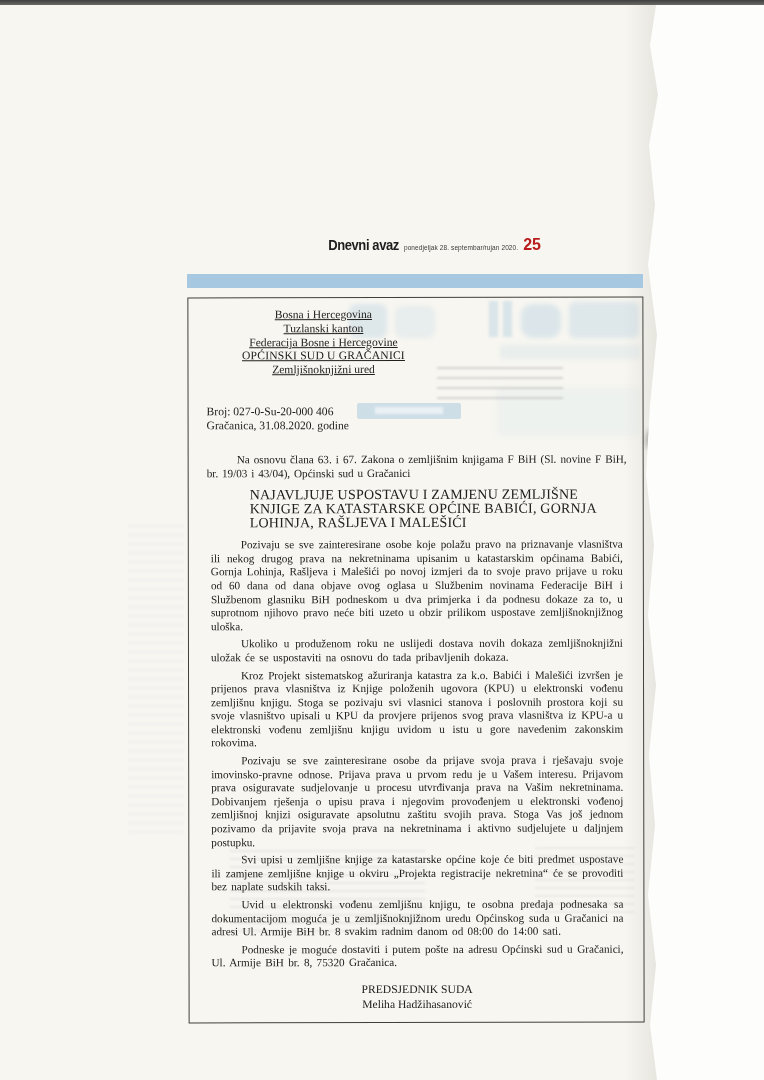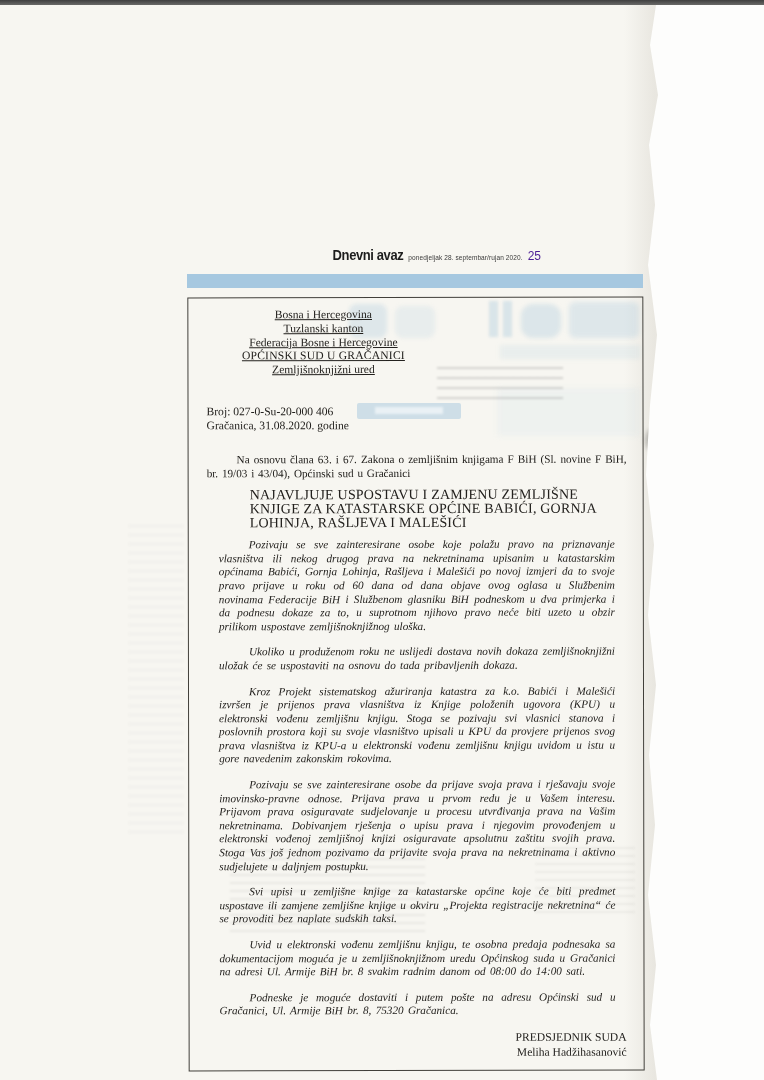--- a/index.html
+++ b/index.html
@@ -24,26 +24,26 @@
   .paper{
     position:absolute;left:0;top:5px;width:664px;height:1075px;
     background:var(--paper);
     clip-path:polygon(0 0,656px 0,650px 40px,658px 90px,649px 140px,655px 200px,648px 260px,
       657px 330px,650px 400px,646px 470px,654px 540px,648px 610px,656px 680px,649px 750px,
       655px 820px,648px 890px,656px 960px,650px 1020px,657px 1075px,0 1075px);
   }
   .paper-shade{position:absolute;left:624px;top:0;width:36px;height:1075px;
     background:linear-gradient(to right,rgba(182,176,164,0) 0%,rgba(182,176,164,0.22) 85%);}
   
-  .np-header{position:absolute;right:123px;top:243px;display:flex;align-items:baseline;gap:5px;
+  .np-header{position:absolute;right:123px;top:231px;display:flex;align-items:baseline;gap:5px;
     font-family:"Liberation Sans", sans-serif;white-space:nowrap;}
   .masthead{font-weight:bold;font-size:13px;letter-spacing:-0.4px;color:#1d1d1d;
     transform:scaleY(1.08);display:inline-block;}
   .dateline{font-size:6.5px;color:#3a3a3a;letter-spacing:0.1px;}
-  .pagenum{font-weight:normal;font-size:12px;color:#4c1d95;}
+  .pagenum{font-weight:bold;font-size:16px;color:#b91c1c;}
   .curl-mark{position:absolute;left:649px;top:251px;width:13px;height:3px;background:#8d8a84;
     transform:rotate(-10deg);border-radius:2px;opacity:.7;}
   .blue-bar{position:absolute;left:187px;top:269px;width:456px;height:14px;
     background:var(--accent-bar);}
   
   .bleed{position:absolute;pointer-events:none;}
   .wm-a{left:349px;top:299px;width:38px;height:34px;border-radius:8px;
     background:rgba(150,190,215,.26);filter:blur(2px);}
   .wm-b{left:395px;top:301px;width:40px;height:32px;border-radius:8px;
     background:rgba(150,190,215,.15);filter:blur(2px);}
@@ -77,24 +77,24 @@
     box-sizing:border-box;border:1.5px solid #413f3a;
     padding:8px 16px 10px 18px;
     transform:rotate(-0.1deg);
   }
   .letterhead{width:234px;text-align:center;font-size:11.6px;line-height:13.8px;margin-top:2px;text-decoration:underline;}
   .lh-court{letter-spacing:0.2px;}
   .ref-block{margin-top:28px;font-size:11.6px;line-height:14px;}
   .intro{margin:20px 0 0 0;font-size:11.2px;line-height:13.6px;text-align:justify;
     text-indent:30px;word-spacing:1px;}
   .announce{margin:8px 4px 0 43px;font-size:14px;line-height:14px;letter-spacing:0.2px;}
-  .para{margin:12px;font-size:11.2px;line-height:13.6px;text-align:justify;text-indent:30px;
-    word-spacing:1.5px;font-style:italic;}
+  .para{margin:4px;font-size:11.2px;line-height:13.6px;text-align:justify;text-indent:30px;
+    word-spacing:1.5px;}
   .para.first{margin-top:8px;}
-  .signature{margin-top:13px;text-align:right;font-size:11.6px;line-height:14.6px;padding-right:1px;}
+  .signature{margin-top:13px;text-align:center;font-size:11.6px;line-height:14.6px;padding-right:1px;}
 </style>
 </head>
 <body>
 
 <div class="scan">
 
   <div class="scanner-top-bar"></div>
   <div class="edge-mark-1"></div>
   <div class="edge-mark-2"></div>
 

